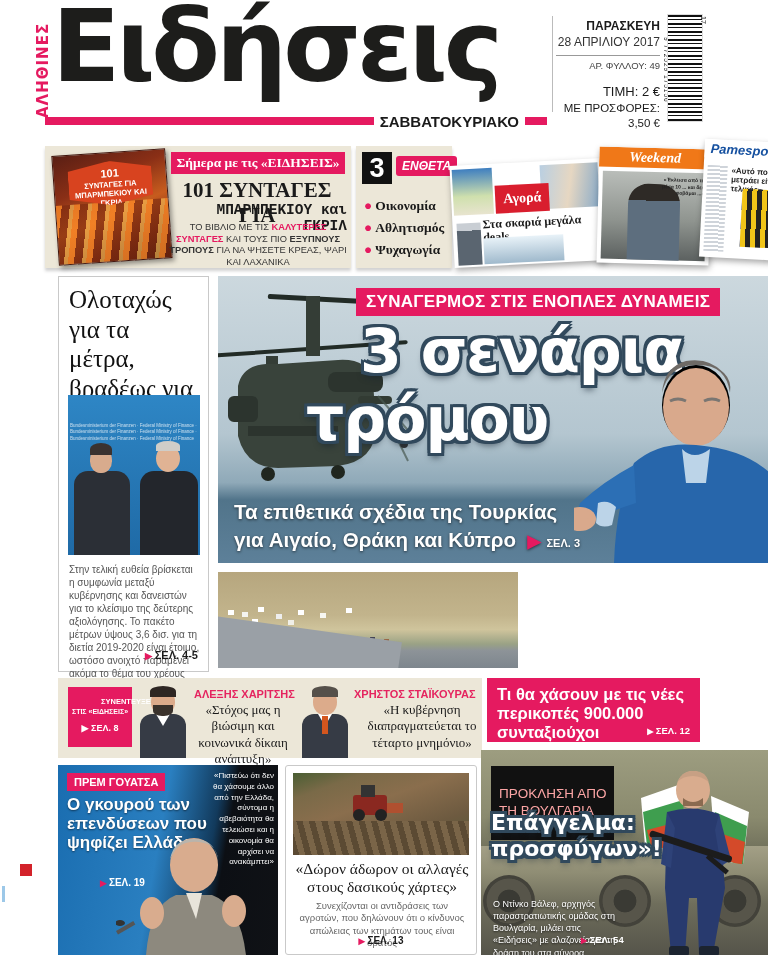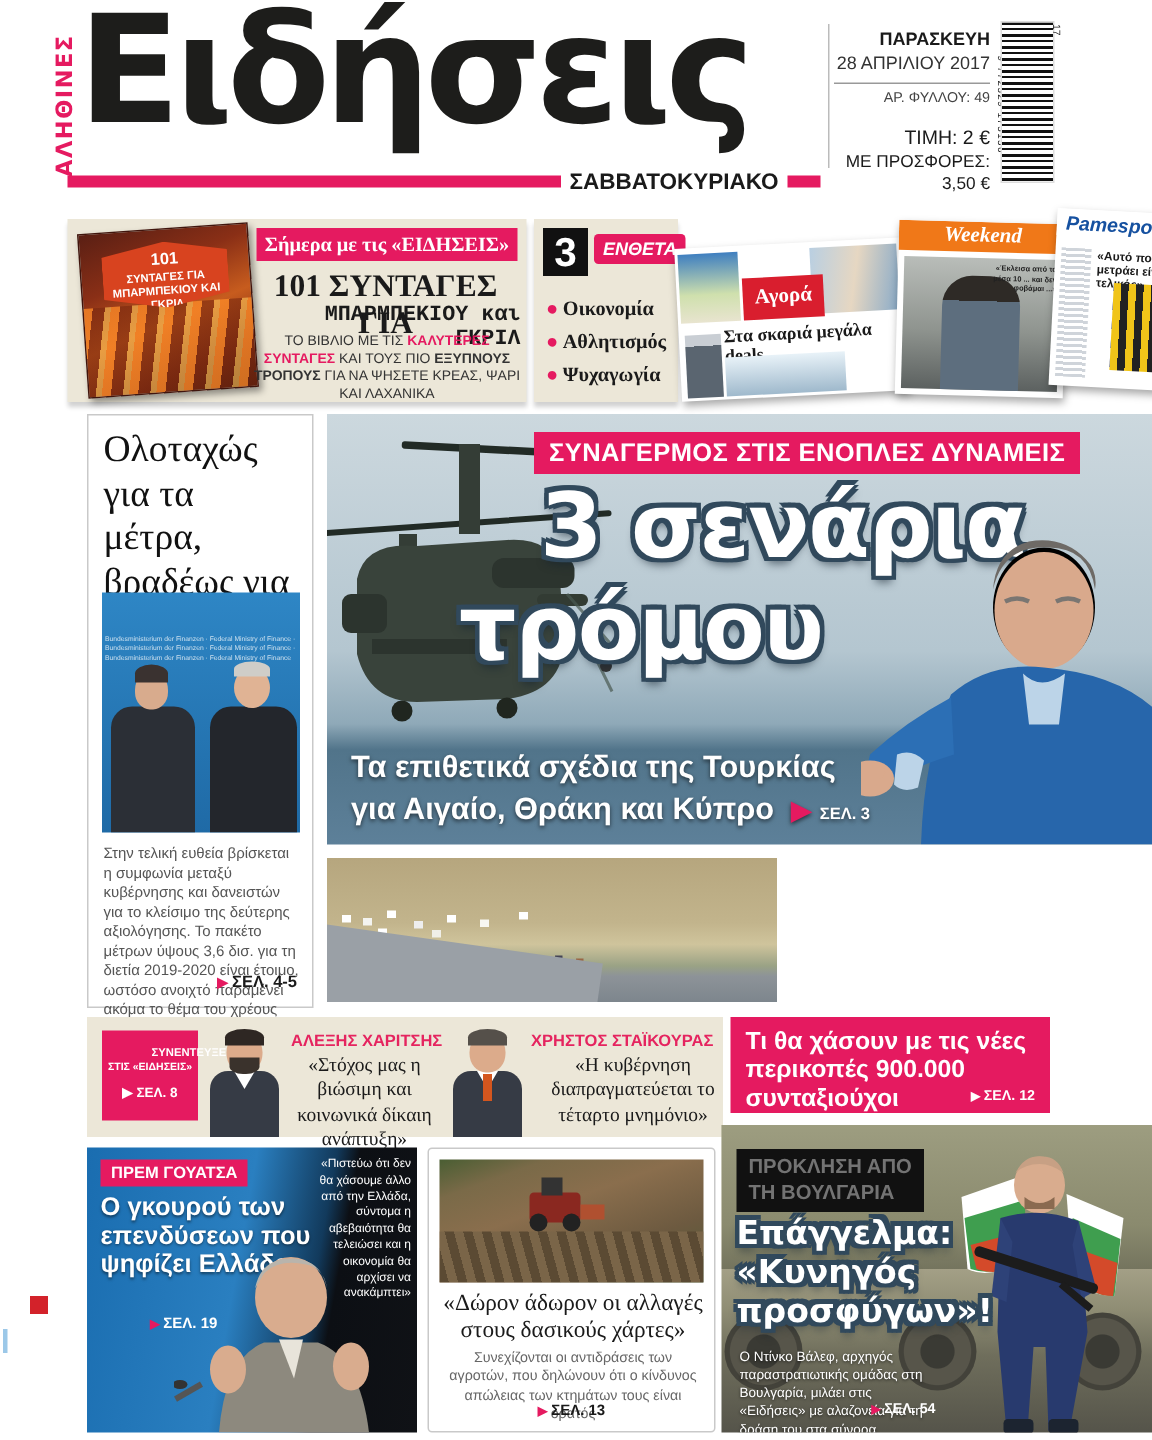--- a/index.html
+++ b/index.html
@@ -200,22 +200,22 @@
     line-height:1.3;color:#666;}
   #forest-ref{position:absolute;left:0;bottom:8px;width:100%;text-align:center;font-weight:bold;font-size:10px;}
 
   #bulgaria{left:481px;top:750px;width:287px;height:205px;overflow:hidden;
     background:linear-gradient(#a8a88c 0%,#b5b096 35%,#8f8d74 60%,#6f6e5c 75%,#55544a 100%);}
   #apc-wheel1,#apc-wheel2,#apc-wheel3{position:absolute;bottom:28px;width:52px;height:52px;border-radius:50%;
     background:radial-gradient(circle,#3a3a34 30%,#57554a 32% 60%,#43423a 62%);}
   #apc-wheel1{left:2px;}#apc-wheel2{left:118px;}#apc-wheel3{left:228px;}
   #apc-body{position:absolute;left:0;top:0;width:100%;height:96px;
     background:linear-gradient(#9d9d80,#8a8a6e 70%,#74745e);}
-  #bul-badge{position:absolute;left:10px;top:16px;background:#111;color:#737373;font-weight:700;
-    font-size:13.5px;line-height:1.25;padding:4px 8px;}
+  #bul-badge{position:absolute;left:10px;top:16px;background:#111;color:#fca5a5;font-weight:400;
+    font-size:13.5px;line-height:1.25;padding:20px 8px;}
   #bul-head{position:absolute;left:10px;top:60px;font-size:22px;line-height:1.18;}
   #bul-body{position:absolute;left:12px;top:148px;width:130px;color:#fff;font-size:9px;line-height:1.35;
     text-shadow:0 1px 2px rgba(0,0,0,.7);}
   #bul-ref{position:absolute;left:100px;bottom:10px;color:#fff;font-weight:bold;font-size:9.5px;}
   #hunter{position:absolute;left:150px;top:18px;}
 </style>
 </head>
 <body>
 
 <div id="page">
@@ -437,20 +437,19 @@
       <rect x="78" y="86" width="26" height="5" fill="#1c1c1c" transform="rotate(40 78 86)"></rect>
       <rect x="38" y="178" width="20" height="10" rx="3" fill="#1c2430"></rect>
       <rect x="68" y="178" width="20" height="10" rx="3" fill="#1c2430"></rect>
     </svg>
     <div id="bul-badge">
       <div>ΠΡΟΚΛΗΣΗ ΑΠΟ</div>
       <div>ΤΗ ΒΟΥΛΓΑΡΙΑ</div>
     </div>
     <div id="bul-head" class="outline-head">
       <div>Επάγγελμα:</div>
-      <div>«Κυνηγός</div>
       <div>προσφύγων»!</div>
     </div>
     <div id="bul-body">Ο Ντίνκο Βάλεφ, αρχηγός παραστρατιωτικής ομάδας στη Βουλγαρία, μιλάει στις «Ειδήσεις» με αλαζονεία για τη δράση του στα σύνορα</div>
     <div id="bul-ref"><span class="arrow">▶ </span><span>ΣΕΛ. 54</span></div>
   </div>
 
 </div>
 
 </body></html>

